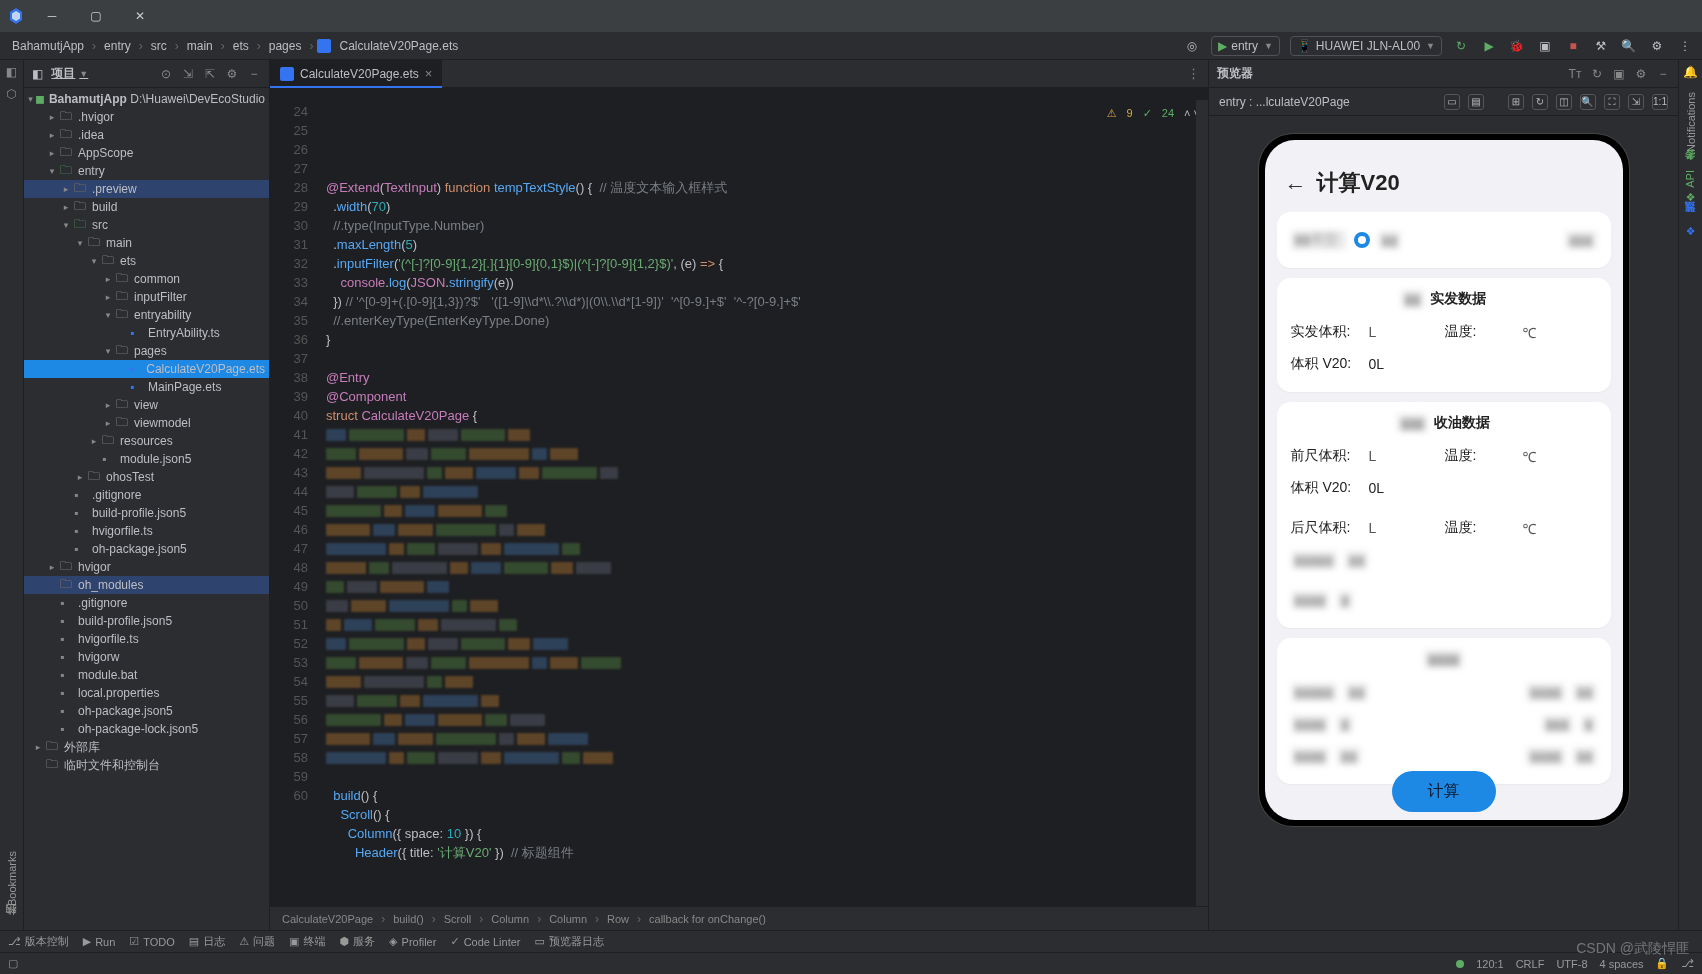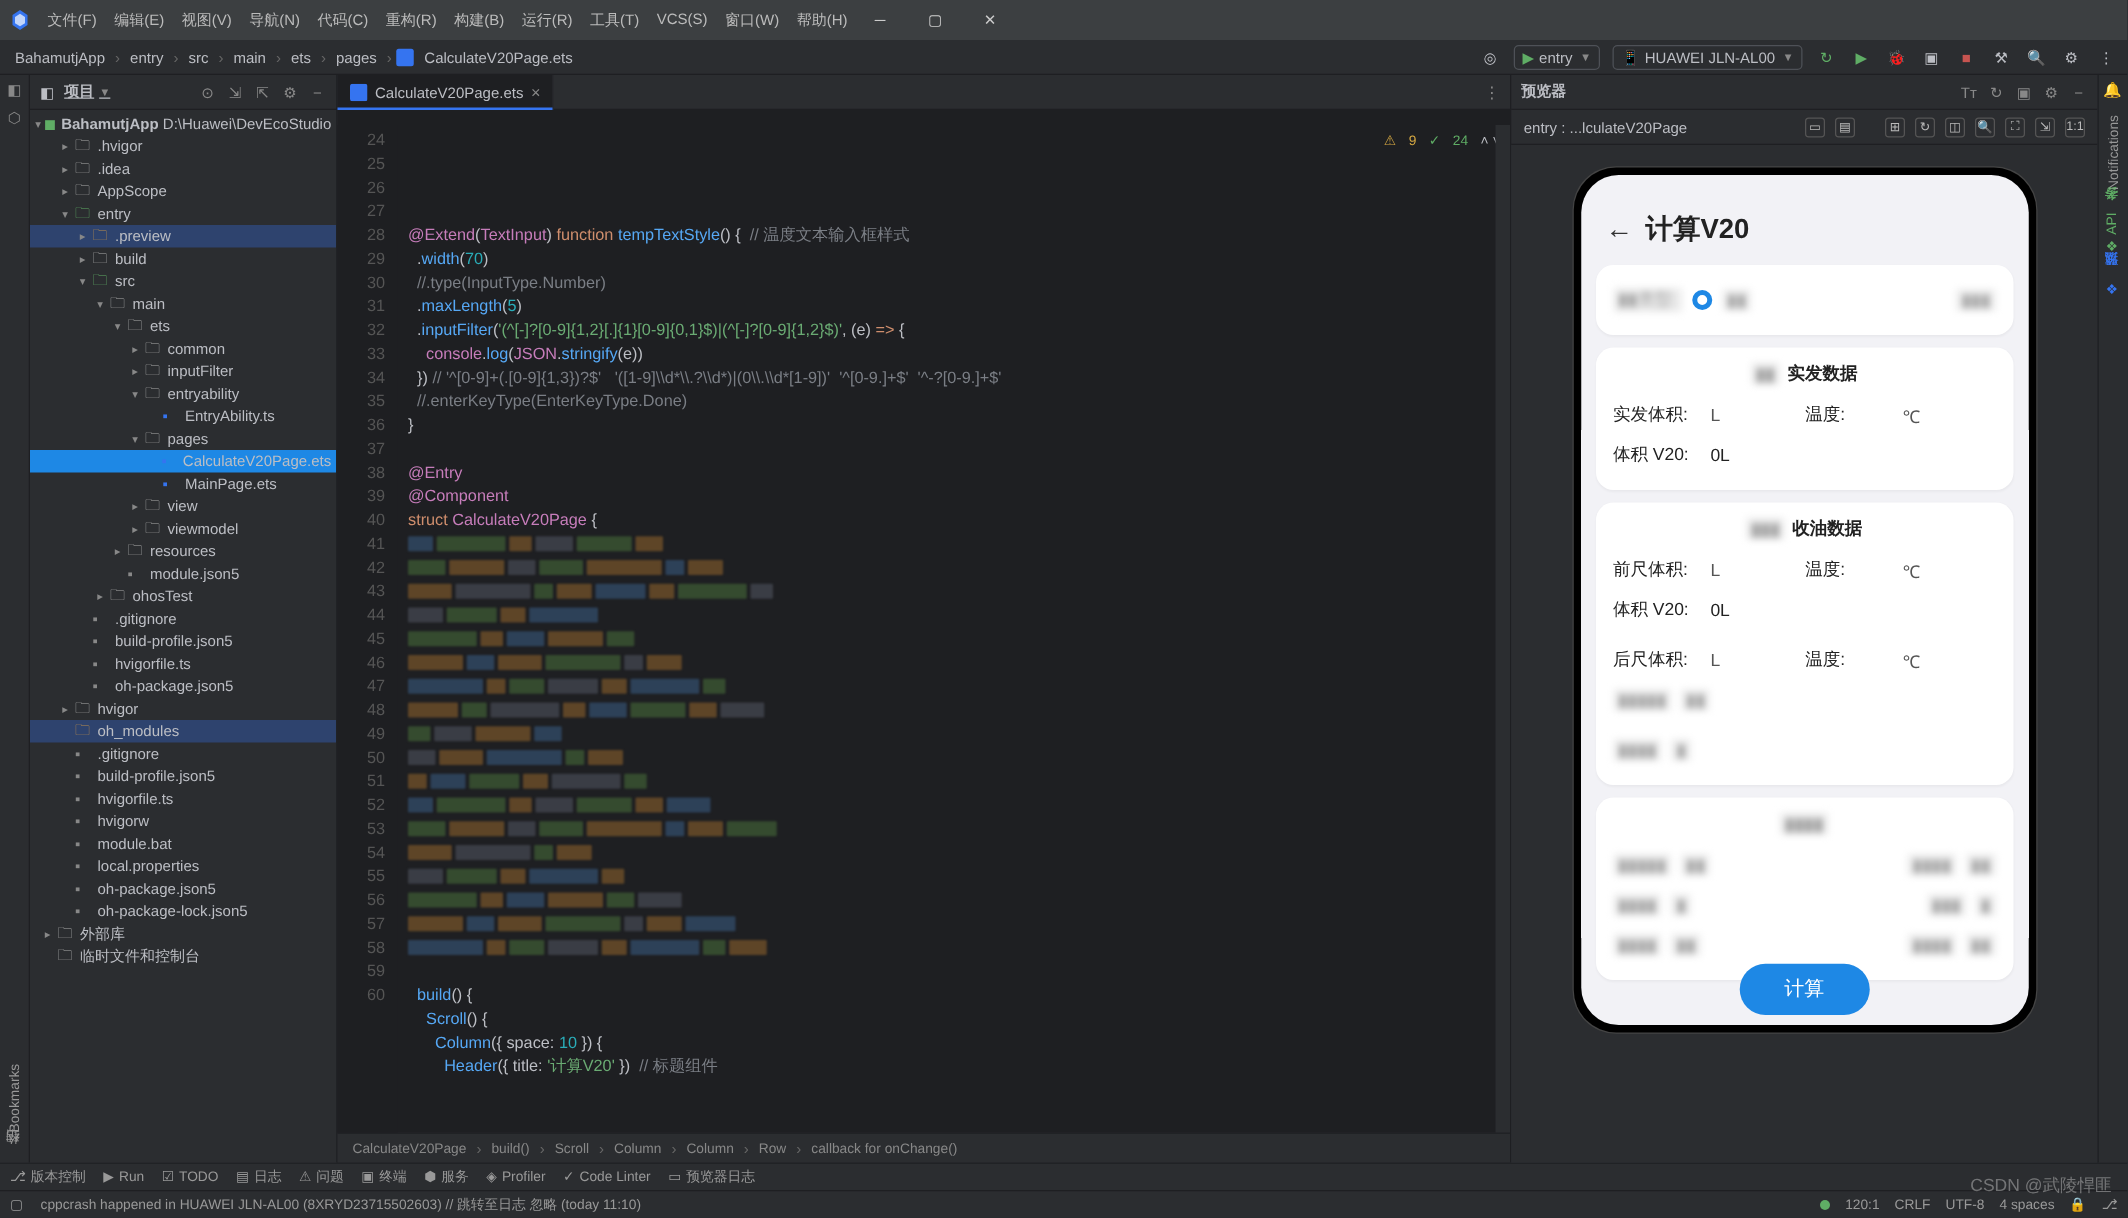--- a/index.html
+++ b/index.html
@@ -91,54 +91,40 @@
 .phone-back { font-size: 22px; color: #333; cursor: pointer; }
 .phone-title { font-size: 22px; font-weight: bold; color: #222; }
 .card { background: #fff; border-radius: 14px; padding: 12px 14px; margin-bottom: 10px; color: #222; font-size: 14px; box-shadow: 0 1px 2px rgba(0,0,0,0.04); }
 .card-row { display: flex; align-items: center; gap: 8px; min-height: 32px; flex-wrap: wrap; }
 .card-title { text-align: center; font-weight: bold; margin-bottom: 8px; display: flex; justify-content: center; gap: 6px; align-items: center; }
 .radio-dot { width: 16px; height: 16px; border: 4px solid #1e88e5; border-radius: 50%; display: inline-block; }
 .blur-txt { filter: blur(3px); color: #999; background: #eee; padding: 1px 4px; border-radius: 2px; user-select: none; }
 .field-label { min-width: 70px; }
 .field-input { flex: 1; min-width: 40px; max-width: 60px; border: none; background: transparent; font-size: 14px; }
 .unit { color: #555; }
-.calc-btn { position: absolute; bottom: 8px; left: 50%; transform: translateX(-50%); background: #1e88e5; color: #ffffff; padding: 10px 36px; border-radius: 22px; font-size: 16px; cursor: pointer; border: none; }
+.calc-btn { position: absolute; bottom: 8px; left: 50%; transform: translateX(-50%); background: #1e88e5; color: #0f172a; padding: 10px 36px; border-radius: 22px; font-size: 16px; cursor: pointer; border: none; }
 .right-gutter { width: 24px; background: #2b2d30; border-left: 1px solid #1e1f22; display: flex; flex-direction: column; align-items: center; padding-top: 4px; gap: 6px; }
 .statusbar-top { height: 22px; background: #2b2d30; border-top: 1px solid #1e1f22; display: flex; align-items: center; padding: 0 8px; gap: 14px; font-size: 11px; }
 .sb-item { display: flex; align-items: center; gap: 4px; color: #999; cursor: pointer; }
 .statusbar-bot { height: 22px; background: #2b2d30; border-top: 1px solid #1e1f22; display: flex; align-items: center; padding: 0 8px; gap: 14px; font-size: 11px; color: #999; }
 .sb-right { margin-left: auto; display: flex; gap: 12px; align-items: center; }
 .green-dot { width: 8px; height: 8px; background: #5fad65; border-radius: 50%; }
 .watermark { position: fixed; bottom: 16px; right: 12px; color: #ccc; opacity: 0.45; font-size: 14px; pointer-events: none; z-index: 999; }
 svg { display: block; }
 </style>
 </head>
 <body>
 
 <div class="titlebar">
   <span class="titlebar-logo">
     <svg viewBox="0 0 16 16">
         <path fill="#3574f0" d="M8 0 L14 4 L14 12 L8 16 L2 12 L2 4 Z"></path>
         <path fill="#fff" d="M8 3 L12 5.5 L12 10.5 L8 13 L4 10.5 L4 5.5Z" opacity="0.7"></path>
       </svg>
   </span>
-  <div class="menu-items">
-      <span class="menu-item">文件(F)</span>
-      <span class="menu-item">编辑(E)</span>
-      <span class="menu-item">视图(V)</span>
-      <span class="menu-item">导航(N)</span>
-      <span class="menu-item">代码(C)</span>
-      <span class="menu-item">重构(R)</span>
-      <span class="menu-item">构建(B)</span>
-      <span class="menu-item">运行(R)</span>
-      <span class="menu-item">工具(T)</span>
-      <span class="menu-item">VCS(S)</span>
-      <span class="menu-item">窗口(W)</span>
-      <span class="menu-item">帮助(H)</span>
-    </div>
   <div class="titlebar-right">
     <span class="win-btn">─</span>
     <span class="win-btn">▢</span>
     <span class="win-btn">✕</span>
   </div>
 </div>
 
 <div class="toolbar">
   <div class="breadcrumb">
       <span class="bc-item">BahamutjApp</span>
@@ -624,21 +610,20 @@
     <span class="sb-item"><span>⚠</span> 问题</span>
     <span class="sb-item"><span>▣</span> 终端</span>
     <span class="sb-item"><span>⬢</span> 服务</span>
     <span class="sb-item"><span>◈</span> Profiler</span>
     <span class="sb-item"><span>✓</span> Code Linter</span>
     <span class="sb-item"><span>▭</span> 预览器日志</span>
   </div>
 
 <div class="statusbar-bot">
   <span>▢</span>
-  <span>cppcrash happened in HUAWEI JLN-AL00 (8XRYD23715502603) // 跳转至日志   忽略 (today 11:10)</span>
   <div class="sb-right">
     <span class="green-dot"></span>
     <span>120:1</span>
     <span>CRLF</span>
     <span>UTF-8</span>
     <span>4 spaces</span>
     <span>🔒</span>
     <span>⎇</span>
   </div>
 </div>

